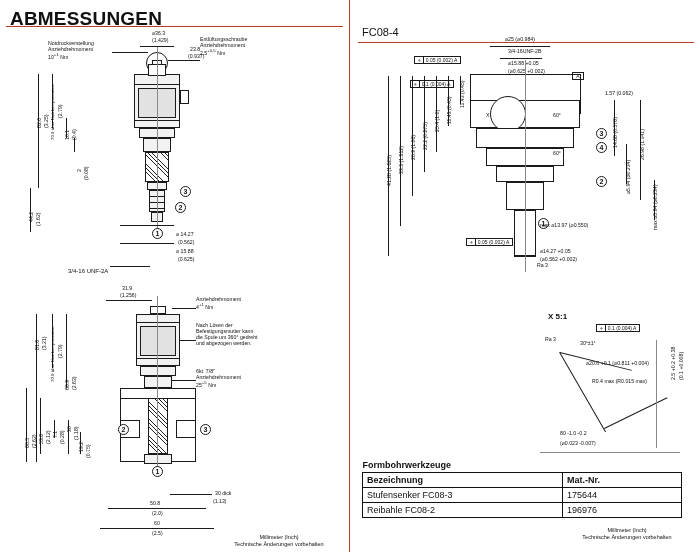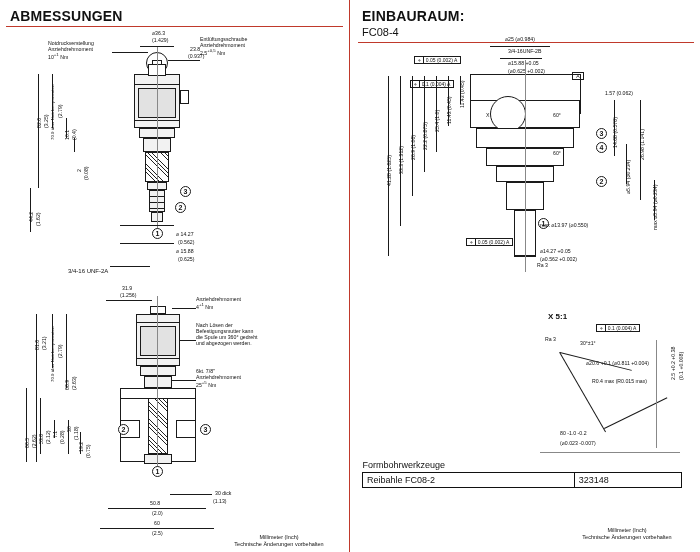--- a/index.html
+++ b/index.html
@@ -13,21 +13,21 @@
     overflow:hidden;
   }
   .page { position:absolute; inset:0; }
 
   .divider-v {
     position:absolute; left:349px; top:0; width:1px; height:552px;
     background:#c0392b;
   }
 
   .panel-title {
-    font-size:14px; font-weight:bold; letter-spacing:0.2px;
+    font-size:19px; font-weight:bold; letter-spacing:0.2px;
   }
   #left-title { position:absolute; left:10px; top:8px; }
   #right-title { position:absolute; left:362px; top:8px; }
   #right-subtitle { position:absolute; left:362px; top:26px; font-size:11px; }
 
   .rule-red {
     position:absolute; background:#c0392b; height:1px;
   }
   #left-rule { left:6px; top:26px; width:337px; }
   #right-rule { left:358px; top:42px; width:336px; }
@@ -74,21 +74,21 @@
 
   
   #tool-table {
     position:absolute; left:362px; top:458px; width:320px;
     border-collapse:collapse; font-size:9px;
   }
   #tool-table td, #tool-table th {
     border:1px solid #111; padding:2px 4px; text-align:left; font-weight:normal;
   }
   #tool-table .hdr { font-weight:bold; }
-  #tool-table .title-row td { font-weight:normal; border:none; border-bottom:1px solid #111; padding-left:0;margin-top:26px; }
+  #tool-table .title-row td { font-weight:bold; border:none; border-bottom:1px solid #111; padding-left:0;margin-top:26px; }
 
   .footer-note { position:absolute; font-size:5.5px; line-height:1.25; text-align:center; }
 
   .dimtext { position:absolute; font-size:5.2px; color:#111; white-space:nowrap; }
   .dimtext2 { position:absolute; font-size:5.2px; color:#111; white-space:nowrap; transform-origin:0 0; transform:rotate(-90deg); }
 </style>
 </head>
 <body>
 
 <div class="page">
@@ -261,21 +261,20 @@
     <div class="ln h1" style="left:100px; top:528px; width:114px;"></div>
     <div class="dimtext" style="left:154px; top:520px;">60</div>
     <div class="dimtext" style="left:152px; top:530px;">(2.5)</div>
   </div>
 
   <div class="footer-note" style="left:214px; top:534px; width:130px;">
     <div>Millimeter (Inch)</div>
     <div>Technische Änderungen vorbehalten</div>
   </div>
 
-  <div class="panel-title" id="right-title">EINBAURAUM:</div>
   <div id="right-subtitle">FC08-4</div>
   <div class="rule-red" id="right-rule"></div>
 
   <div>
 
     <div class="dimtext" style="left:505px; top:36px;">⌀25 (⌀0.984)</div>
     <div class="ln h1" style="left:490px; top:46px; width:60px;"></div>
     <div class="dimtext" style="left:508px; top:48px;">3/4-16UNF-2B</div>
     <div class="ln h1" style="left:500px; top:58px; width:42px;"></div>
     <div class="dimtext" style="left:508px; top:60px;">⌀15.88 +0.05</div>
@@ -371,22 +370,30 @@
     <div class="ln v1" style="left:656px; top:340px; height:108px; background:#888;"></div>
     <div class="ln h1" style="left:540px; top:452px; width:140px; background:#888;"></div>
   </div>
 
   <table id="tool-table">
     <tbody>
         <tr class="title-row">
       <td colspan="2">Formbohrwerkzeuge</td>
     </tr>
     <tr>
+      <th class="hdr" style="width:200px;">Bezeichnung</th>
+      <th class="hdr">Mat.-Nr.</th>
+    </tr>
+    <tr>
+      <td>Stufensenker FC08-3</td>
+      <td>175644</td>
+    </tr>
+    <tr>
       <td>Reibahle    FC08-2</td>
-      <td>323148</td>
+      <td>196976</td>
     </tr>
   </tbody>
     </table>
 
   <div class="footer-note" style="left:560px; top:527px; width:134px;">
     <div>Millimeter (Inch)</div>
     <div>Technische Änderungen vorbehalten</div>
   </div>
 
 </div>

